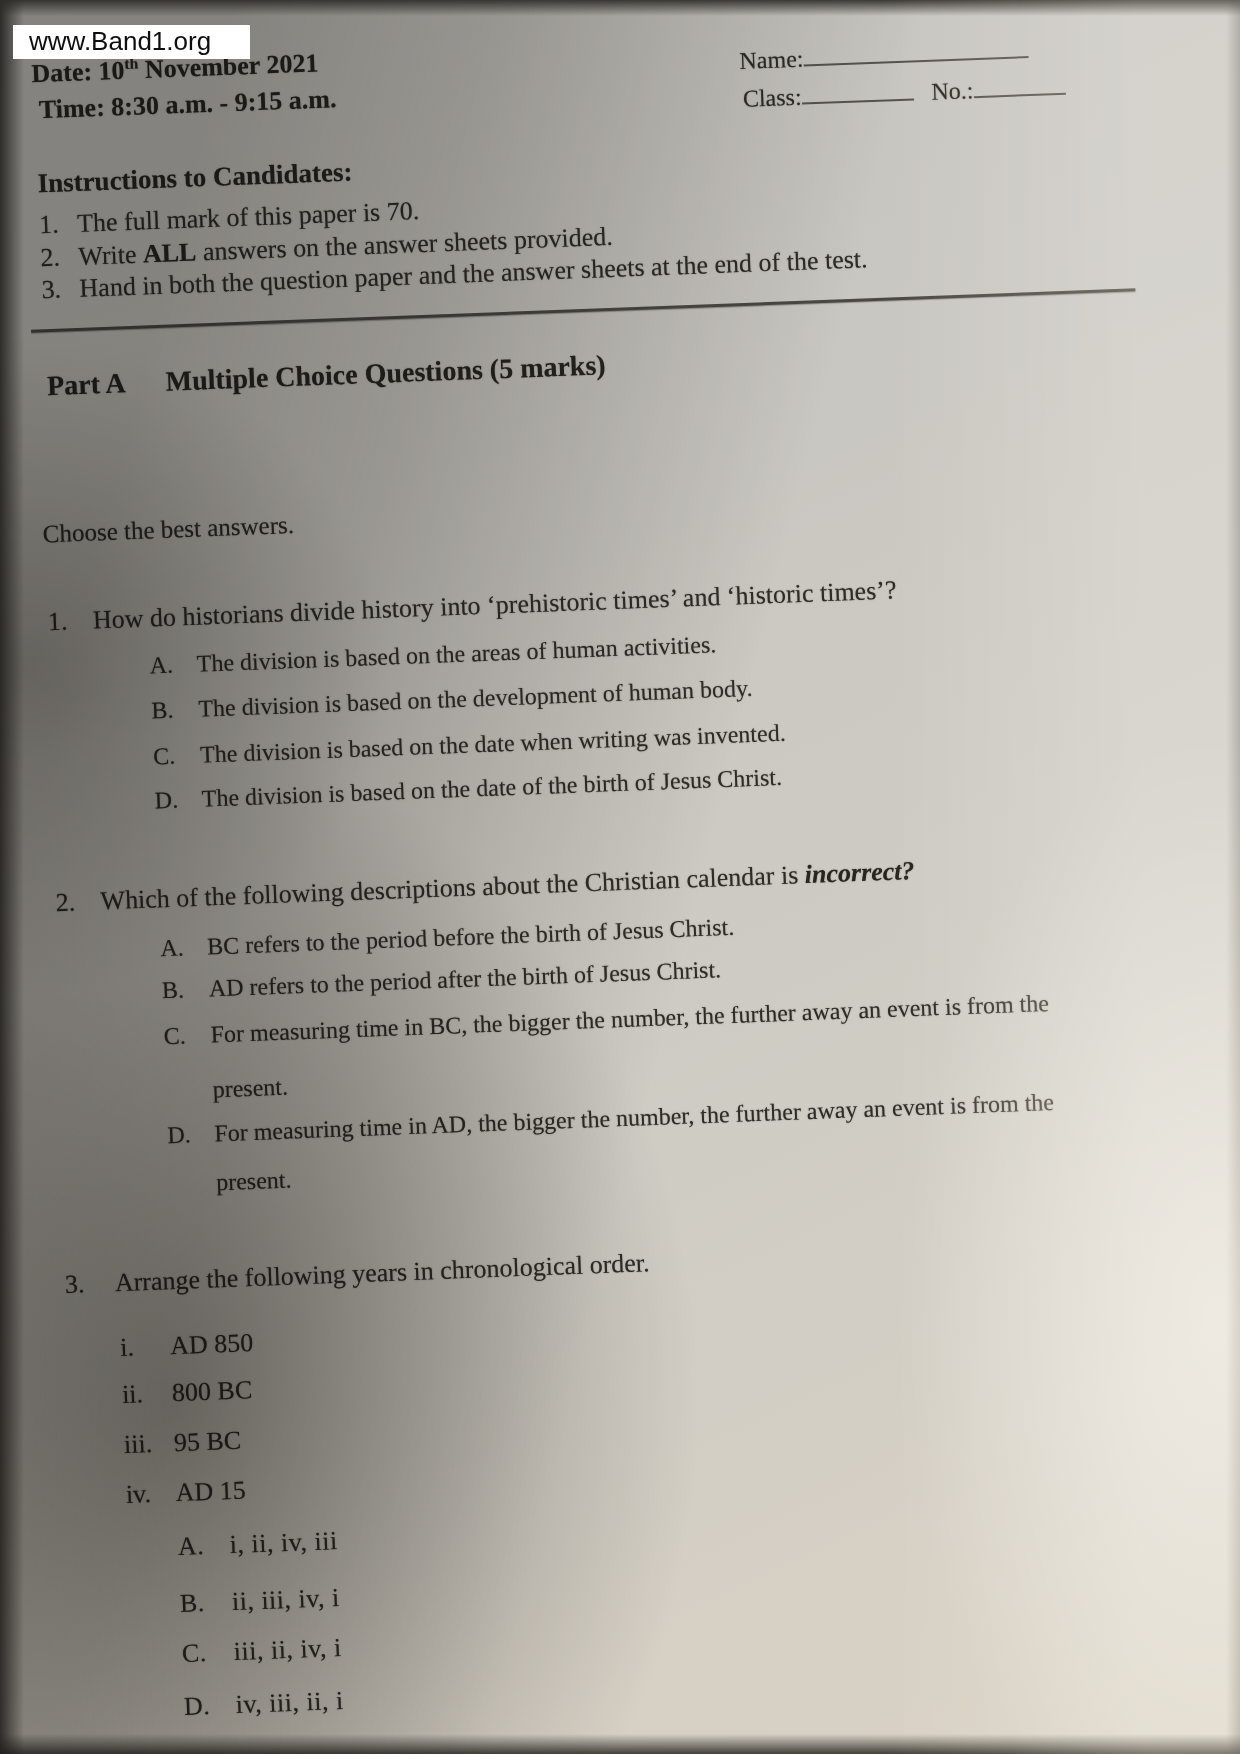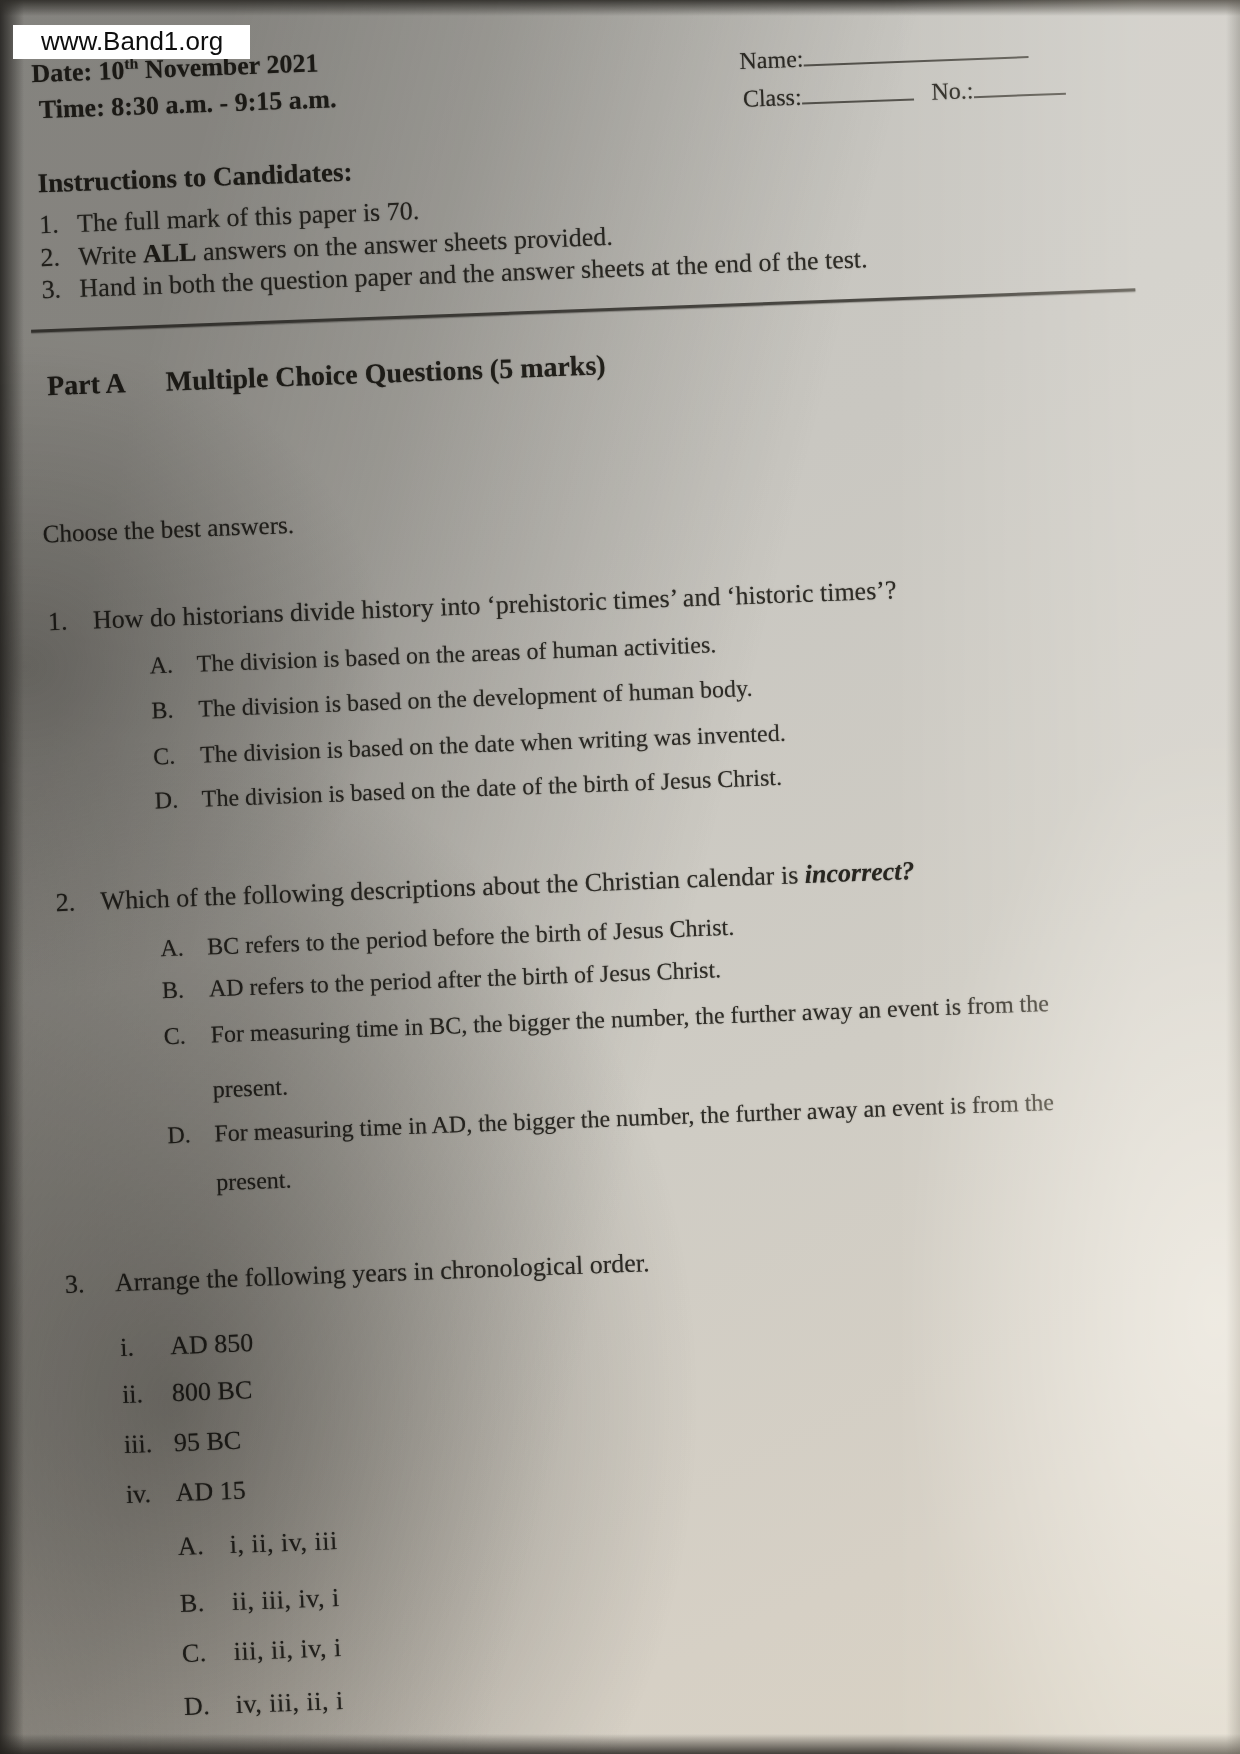--- a/index.html
+++ b/index.html
@@ -35,21 +35,21 @@
   .light-overlay{
     position:absolute;inset:0;pointer-events:none;mix-blend-mode:screen;opacity:.9;
     background:
       radial-gradient(ellipse 430px 800px at 98% 75%, rgba(255,240,212,0.55), rgba(255,240,212,0) 72%),
       linear-gradient(to right, rgba(255,245,225,0) 72%, rgba(255,242,218,0.25) 92%);
   }
   .watermark{
     position:absolute;left:13px;top:25px;width:237px;height:34px;
     background:#ffffff;color:#0e0e0e;
     font-family:"Liberation Sans","DejaVu Sans",sans-serif;
-    font-size:26px;line-height:33px;padding-left:28px;box-sizing:border-box;
+    font-size:26px;line-height:33px;padding-left:16px;box-sizing:border-box;
     z-index:30;
   }
   sup{font-size:0.6em;}
 </style>
 </head>
 <body>
 
 <div id="canvas">
 
   <div class="stage">

